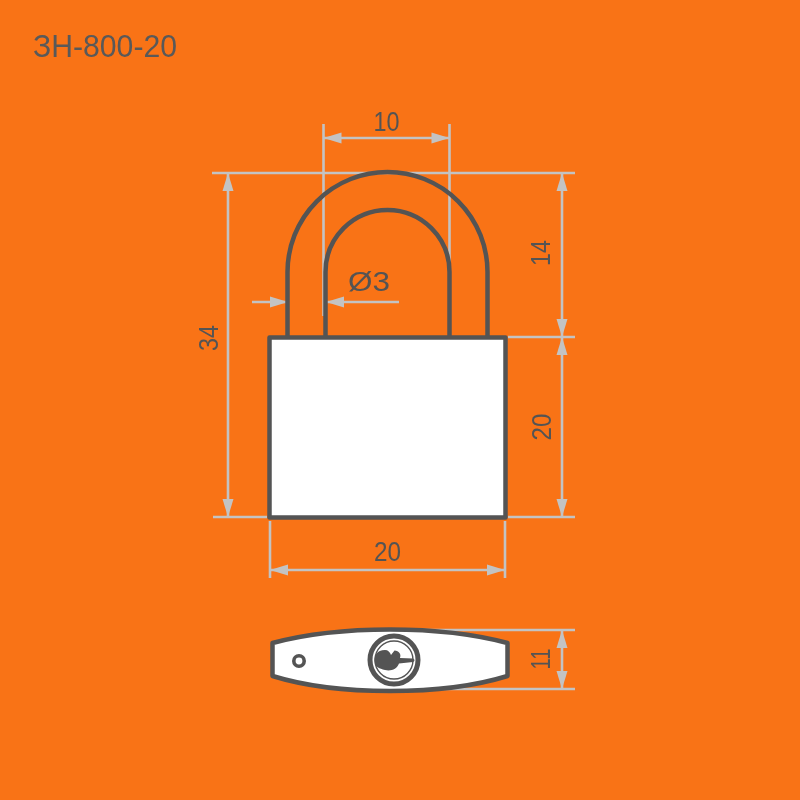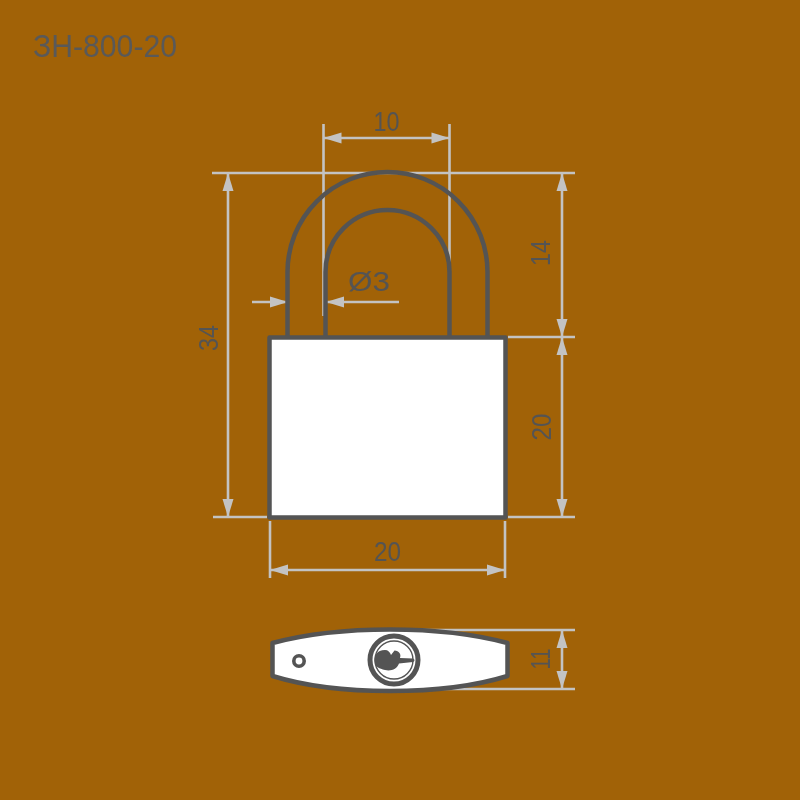--- a/index.html
+++ b/index.html
@@ -7,21 +7,21 @@
     padding: 0;
     background: #ffffff;
     width: 800px;
     height: 800px;
     font-family: "Liberation Sans", sans-serif;
   }
   #canvas {
     position: relative;
     width: 800px;
     height: 800px;
-    background: #a16207;
+    background: #f97316;
     overflow: hidden;
   }
   svg text {
     font-family: "Liberation Sans", "DejaVu Sans", sans-serif;
     fill: #545454;
   }
   .dim-text { font-size: 27px; }
   .title-text { font-size: 31px; fill: #595959; }
 </style>
 </head>

